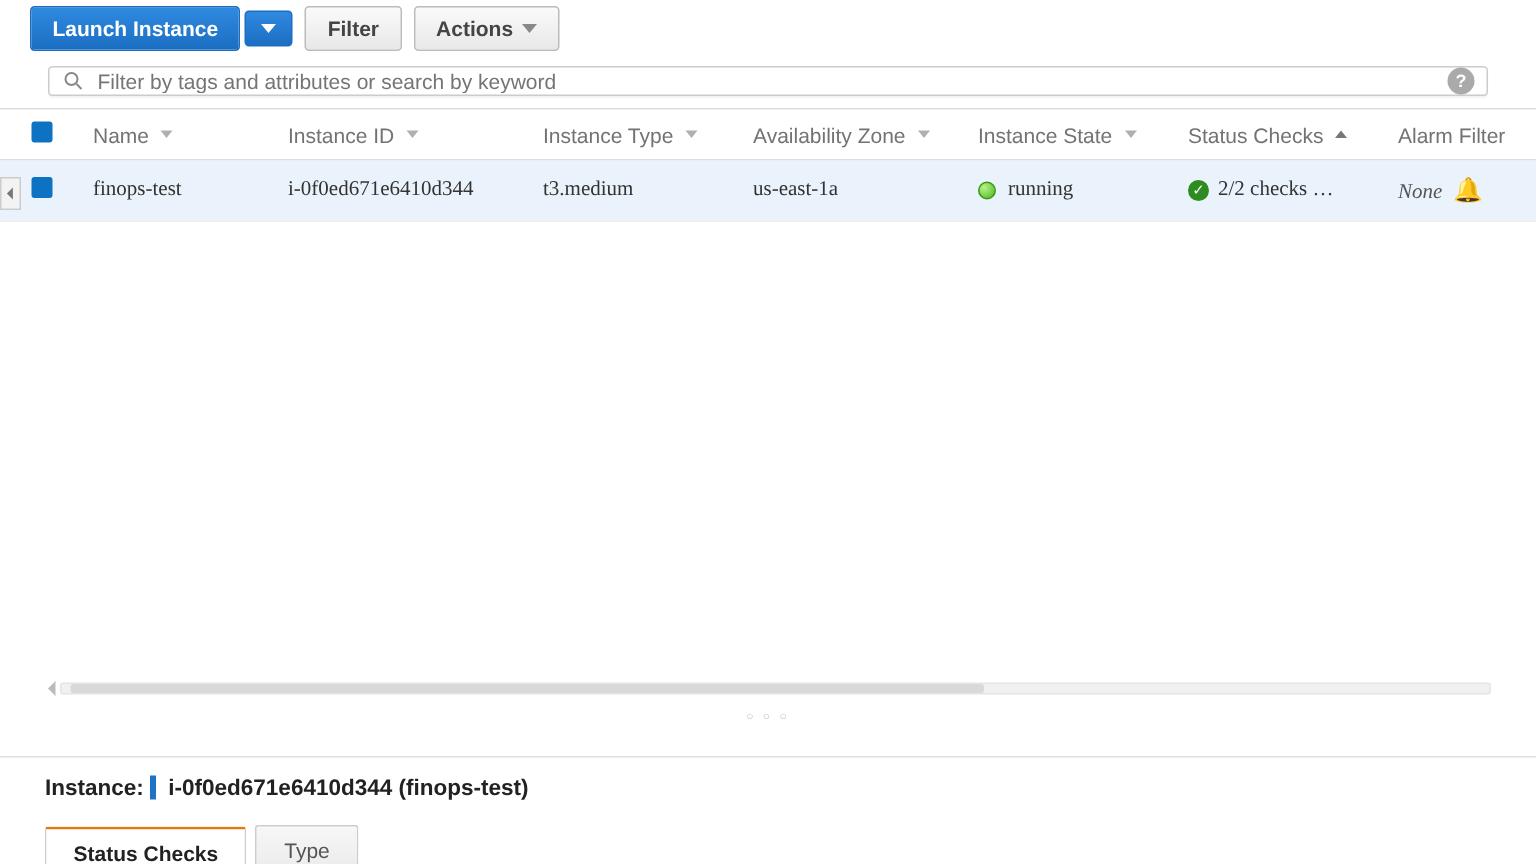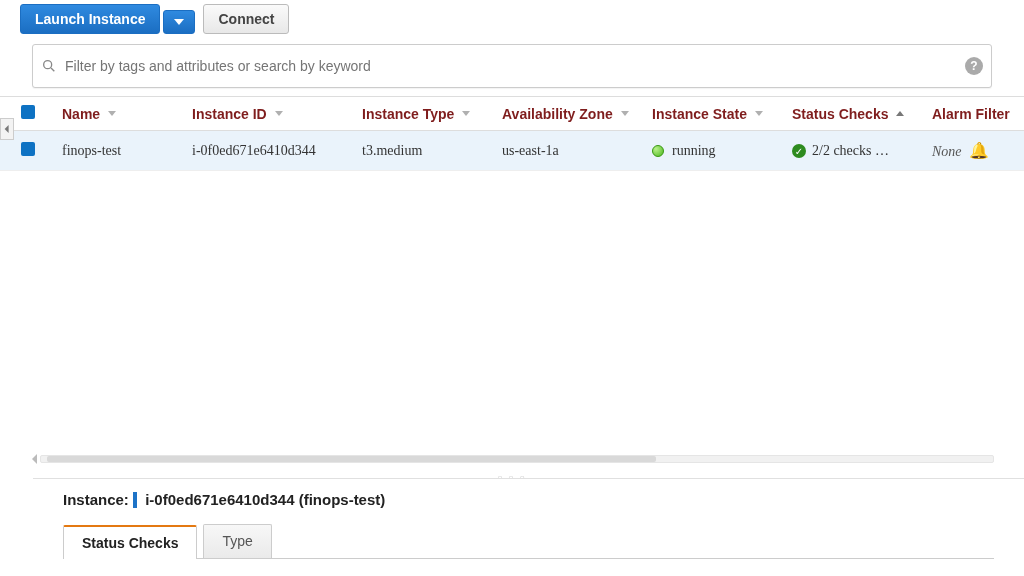--- a/index.html
+++ b/index.html
@@ -1,78 +1,82 @@
 <!DOCTYPE html>
 <html><head>
 <meta charset="utf-8">
 <style>
   * { box-sizing: border-box; margin: 0; padding: 0; }
   body { font-family: "Amazon Ember", "Helvetica Neue", Arial, sans-serif; font-size: 13px; background: #fff; color: #222; width: 1024px; height: 576px; overflow: hidden; position: relative; }
 
   
-  .toolbar { display: flex; align-items: flex-end; gap: 8px; padding: 4px 2px 10px 20px; }
+  .toolbar { display: flex; align-items: center; gap: 8px; padding: 4px 2px 10px 20px; }
   .btn { padding: 6px 14px; font-size: 14px; font-weight: bold; border-radius: 3px; cursor: pointer; display: inline-flex; align-items: center; }
   .btn-primary { background: linear-gradient(#2f8ae0, #1b6ec2); color: #fff; border: 1px solid #1b6ec2; }
   .btn-primary-split { background: linear-gradient(#2f8ae0, #1b6ec2); border: 1px solid #1b6ec2; padding: 8px 10px; border-radius: 3px; display: inline-flex; align-items: center; margin-left: -5px; }
   .btn-default { background: linear-gradient(#fafafa, #e8e8e8); border: 1px solid #bbb; color: #444; }
   .caret-down { width: 0; height: 0; border-left: 5px solid transparent; border-right: 5px solid transparent; border-top: 6px solid #fff; }
   .caret-down.dark { border-top-color: #888; margin-left: 6px; }
 
   
-  .filterbar { margin: 0 32px 0 32px; display: flex; align-items: center; border: 1px solid #ccc; border-radius: 3px; padding: 4px 8px; height: 44px; background: #fff; box-shadow: 0 1px 1px rgba(0,0,0,0.05); }
+  .filterbar { margin: 0 32px 0 32px; display: flex; align-items: center; border: 1px solid #ccc; border-radius: 3px; padding: 4px 8px; height: 20px; background: #fff; box-shadow: 0 1px 1px rgba(0,0,0,0.05); }
   .filterbar .search-icon { width: 16px; height: 16px; margin-right: 8px; color: #888; }
   .filterbar input { flex: 1; border: none; outline: none; font-size: 14px; color: #555; }
   .filterbar .help-icon { width: 18px; height: 18px; border-radius: 50%; background: #aaa; color: #fff; display: flex; align-items: center; justify-content: center; font-size: 12px; font-weight: bold; }
 
   
   .left-handle { position: absolute; left: 0; top: 118px; width: 14px; height: 22px; background: #f3f3f3; border: 1px solid #ccc; display: flex; align-items: center; justify-content: center; cursor: pointer; }
   .left-handle svg { width: 8px; height: 10px; color: #777; }
 
   
   .table-wrap { margin-top: 8px; }
   table { width: 100%; border-collapse: collapse; table-layout: fixed; }
-  thead th { text-align: left; font-weight: bold; color: #7f1d1d; padding: 8px 6px; border-top: 1px solid #ddd; border-bottom: 1px solid #ddd; background: #fff; font-size: 14px; white-space: nowrap; overflow: hidden; text-overflow: ellipsis; }
+  thead th { text-align: left; font-weight: normal; color: #737373; padding: 8px 6px; border-top: 1px solid #ddd; border-bottom: 1px solid #ddd; background: #fff; font-size: 14px; white-space: nowrap; overflow: hidden; text-overflow: ellipsis; }
   thead th .sort { display: inline-flex; align-items: center; gap: 4px; }
   .col-caret { width: 0; height: 0; border-left: 4px solid transparent; border-right: 4px solid transparent; border-top: 5px solid #b0b0b0; margin-left: 4px; }
   .col-caret.up { border-top: none; border-bottom: 5px solid #777; }
   tbody tr.selected { background: #eaf3fb; }
   tbody td { padding: 10px 6px; font-size: 14px; color: #333; white-space: nowrap; overflow: hidden; text-overflow: ellipsis; border-bottom: 1px solid #eee; font-family: Liberation Serif, serif; }
   .chk { width: 14px; height: 14px; background: #0e72c3; border-radius: 2px; display: inline-block; }
   .state-dot { width: 12px; height: 12px; border-radius: 50%; display: inline-block; margin-right: 8px; vertical-align: middle; }
   .state-running { background: radial-gradient(circle at 30% 30%, #b8f18a, #4db81f); border: 1px solid #3a9915; }
   .check-circle { width: 14px; height: 14px; border-radius: 50%; background: #2e8b1f; color: #fff; display: inline-flex; align-items: center; justify-content: center; font-size: 10px; margin-right: 6px; vertical-align: middle; }
   .italic { font-style: italic; color: #555; }
   .bell { color: #f0a500; font-size: 16px; }
 
   
   .hscroll { margin: 0 30px; height: 10px; display: flex; align-items: center; position: absolute; bottom: 112px; left: 0; right: 0; }
   .hscroll-track { flex: 1; height: 8px; background: #f1f1f1; border: 1px solid #e5e5e5; border-radius: 2px; position: relative; }
   .hscroll-thumb { position: absolute; left: 6px; top: 0; bottom: 0; width: 64%; background: #d9d9d9; border-radius: 2px; }
   .hscroll-arrow { width: 10px; height: 10px; color: #bbb; }
 
   
   .split-handle { position: absolute; bottom: 94px; left: 50%; transform: translateX(-50%); color: #bbb; font-size: 8px; letter-spacing: 2px; }
-  .details { position: absolute; bottom: 0; left: 0; right: 0; height: 98px; padding: 8px 30px 0 30px; background: #fff; border-top: 1px solid #e0e0e0; margin-left: 33px; }
+  .details { position: absolute; bottom: 0; left: 0; right: 0; height: 72px; padding: 8px 30px 0 30px; background: #fff; border-top: 1px solid #e0e0e0; }
   .details-header { display: flex; gap: 30px; font-size: 15px; padding: 4px 0 16px 0; }
   .details-header .label { font-weight: bold; color: #222; }
   .instance-marker { display: inline-block; width: 4px; height: 16px; background: #1e73c7; vertical-align: -3px; margin-right: 4px; }
 
   .tabs { display: flex; border-bottom: 1px solid #ccc; }
   .tab { padding: 8px 18px; border: 1px solid #ccc; border-bottom: none; margin-right: 6px; background: linear-gradient(#f7f7f7, #eaeaea); color: #555; font-size: 14px; cursor: pointer; border-radius: 2px 2px 0 0; }
   .tab.active { background: #fff; border-top: 2px solid #e47911; color: #222; font-weight: bold; position: relative; top: 1px; }
 </style>
 </head>
 <body>
 
 <div class="toolbar">
   <button class="btn btn-primary">Launch Instance</button>
   <button class="btn-primary-split">
     <span class="caret-down"></span>
   </button>
-  <button class="btn btn-default">Connect</button>
+  <button class="btn btn-default">Filter</button>
+  <button class="btn btn-default">
+    <span>Actions</span>
+    <span class="caret-down dark"></span>
+  </button>
 </div>
 
 <div class="filterbar">
   <svg class="search-icon" viewBox="0 0 24 24" fill="none" stroke="currentColor" stroke-width="2">
     <circle cx="10" cy="10" r="6"></circle>
       <line x1="20" y1="20" x2="15" y2="15"></line>
   </svg>
   <input type="text" placeholder="Filter by tags and attributes or search by keyword" style="">
   <span class="help-icon">?</span>
 </div>

